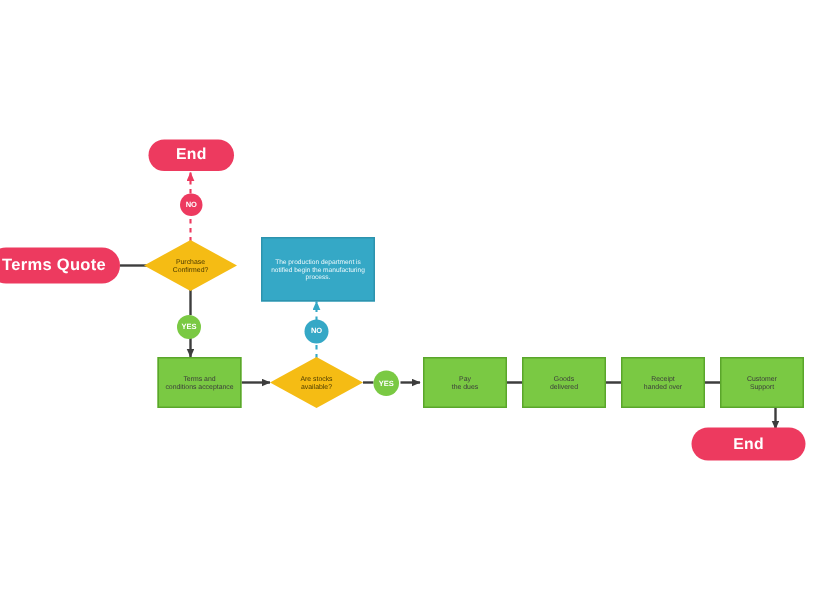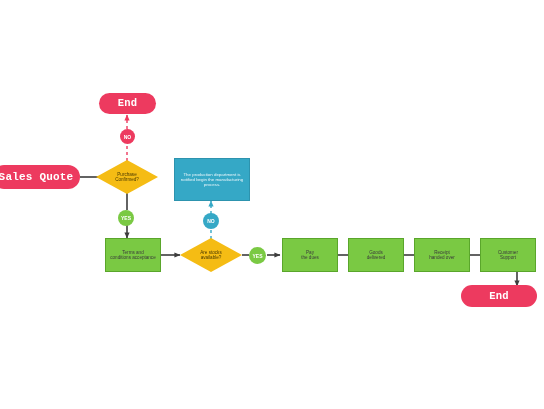--- a/index.html
+++ b/index.html
@@ -38,21 +38,20 @@
     z-index: 3;
   }
 
   
   .pill {
     background: #ed3a5f;
     border-radius: 999px;
     color: #ffffff;
     font-weight: bold;
     letter-spacing: .2px;
-    font-family: Liberation Mono, monospace;
   }
 
   
   .process {
     background: #7ac943;
     border: 1px solid #5aa62b;
     color: #3b3b3b;
   }
 
   
@@ -132,21 +131,21 @@
     <line x1="338" y1="255" x2="369" y2="255" stroke="#3d3d3d" stroke-width="1.6" marker-end="url(#arr-dark)"></line>
 
     <line x1="404" y1="255" x2="435" y2="255" stroke="#3d3d3d" stroke-width="1.6" marker-end="url(#arr-dark)"></line>
 
     <line x1="470" y1="255" x2="501" y2="255" stroke="#3d3d3d" stroke-width="1.6" marker-end="url(#arr-dark)"></line>
 
     <line x1="517" y1="272" x2="517" y2="286" stroke="#3d3d3d" stroke-width="1.6" marker-end="url(#arr-dark)"></line>
   </svg>
 
   <div class="node pill" style="left:-8px; top:165px; width:88px; height:24px; font-size:11px;">
-    <span>Sales Quote</span>
+    <span>Terms Quote</span>
   </div>
 
   <div class="node pill" style="left:99px; top:93px; width:57px; height:21px; font-size:10.5px;">
     <span>End</span>
   </div>
 
   <div class="badge badge-no-pink" style="left:120px; top:129px; width:15px; height:15px; font-size:5px;">
     <span>NO</span>
   </div>
 

